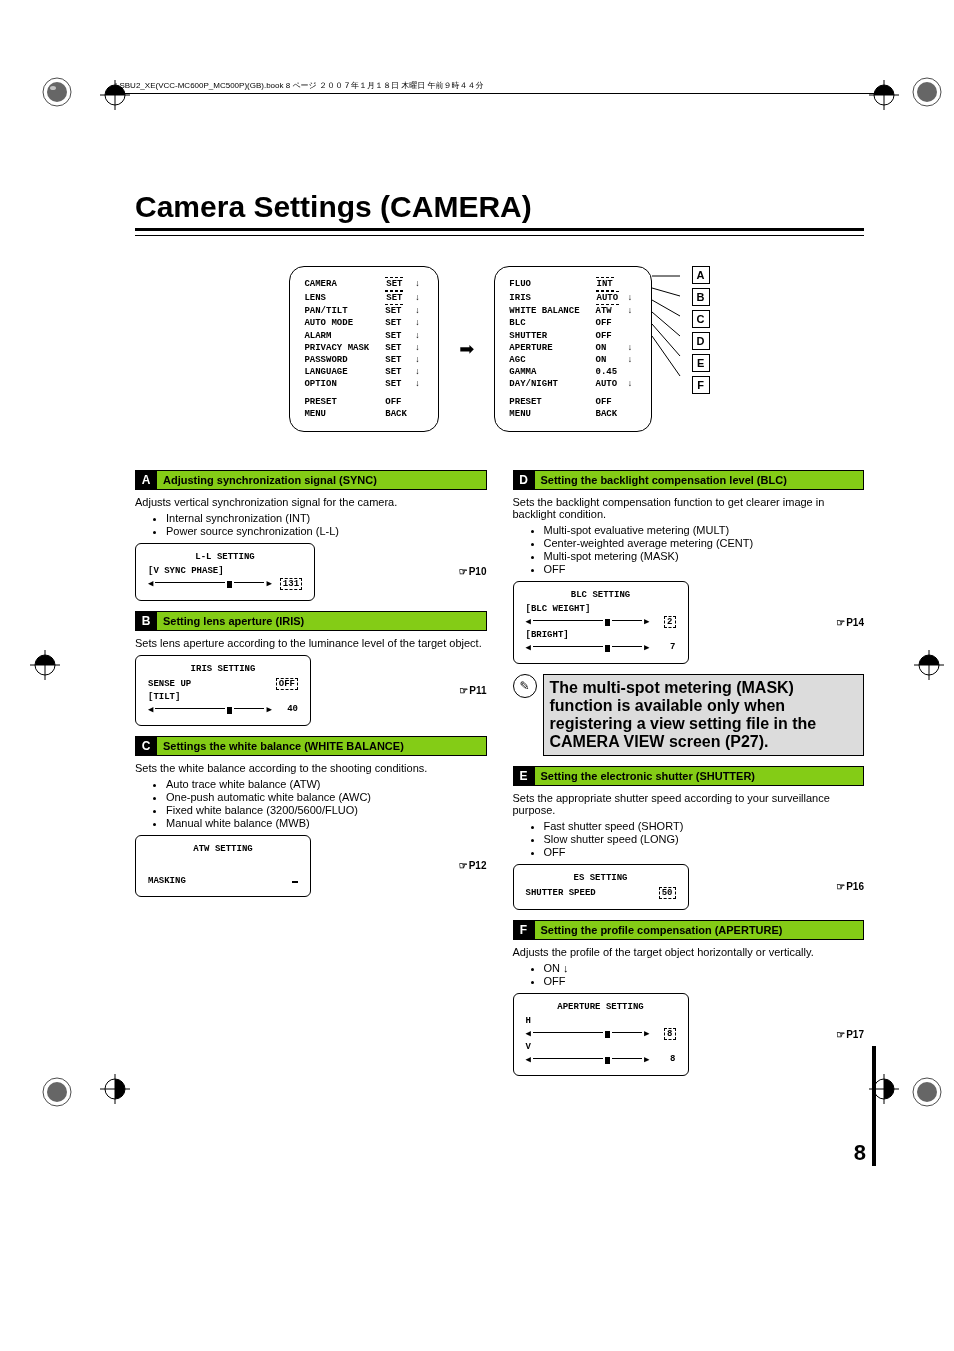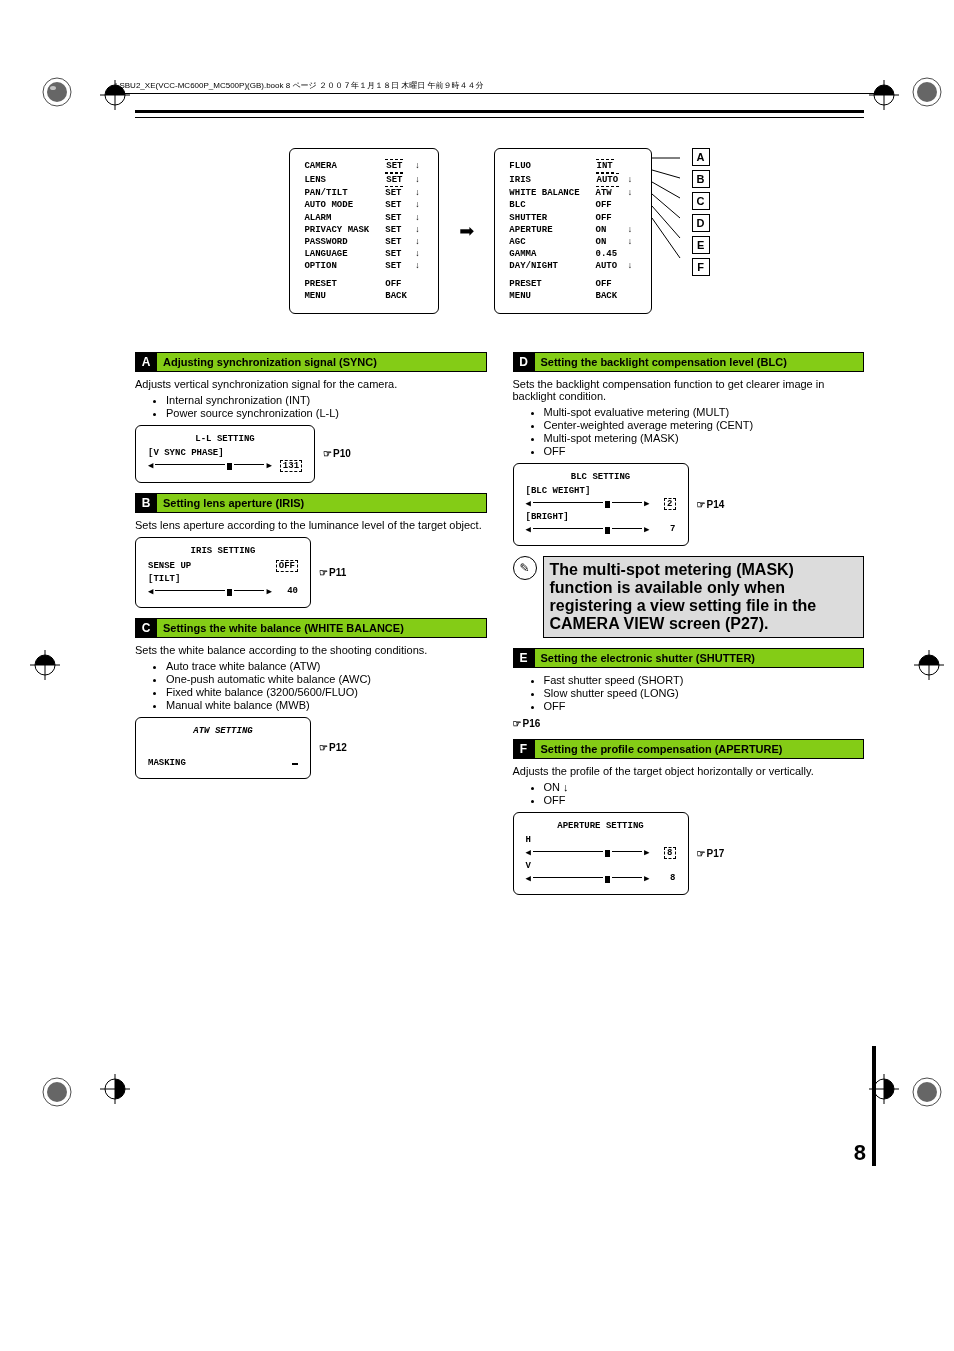--- a/index.html
+++ b/index.html
@@ -52,21 +52,21 @@
   }
   .menu-row {
     display: flex;
     align-items: center;
     justify-content: center;
     gap: 20px;
     margin-bottom: 28px;
   }
   .menu-box {
     border: 1px solid #000;
-    border-radius: 6px;
+    border-radius: 15px;
     padding: 10px 14px;
     font-family: "Courier New", monospace;
     font-size: 9px;
     font-weight: bold;
     line-height: 1.35;
     position: relative;
   }
   .menu-box table { border-collapse: collapse; }
   .menu-box td { padding: 0 4px 0 0; white-space: pre; }
   .menu-box .val { padding-left: 12px; }
@@ -120,21 +120,21 @@
     padding:3px 6px;
     font-weight:bold;
     font-size:11px;
   }
   p.lead { margin:4px 0 4px 0; }
   ul.bul { margin:2px 0 6px 14px; padding:0; }
   ul.bul li { margin:1px 17px; }
   .osd-wrap {
     display:flex;
     align-items:center;
-    justify-content:flex-start;
+    justify-content:space-between;
     gap:8px;
     margin:6px 0 10px 0;
   }
   .osd {
     border:1px solid #000;
     border-radius:6px;
     font-family:"Courier New",monospace;
     font-size:9px;
     font-weight:bold;
     padding:8px 12px;
@@ -271,20 +271,21 @@
   </svg>
   <svg class="corner-ring" style="right:10px; bottom:85px;" width="34" height="34">
     <circle cx="17" cy="17" r="14" fill="none" stroke="#000" stroke-width="0.7"></circle>
     <circle cx="17" cy="17" r="10" fill="#666"></circle>
   </svg>
 
   <div class="inner-frame">
     <div class="header-line">LSBU2_XE(VCC-MC600P_MC500P)(GB).book  8 ページ  ２００７年１月１８日  木曜日  午前９時４４分</div>
 
     <div class="sheet">
+      <h1 class="title">Camera Settings (CAMERA)</h1>
       <div class="title-rule"></div>
 
       <div class="menu-row">
         <div class="menu-box" id="main-menu">
             <table>
               <tbody>
                 <tr>
                   <td>CAMERA</td>
                   <td class="val"><span class="dashed-ud">SET</span></td>
                   <td class="arrowcol">↓</td>
@@ -484,21 +485,21 @@
   </div>
   <p class="lead">Sets the white balance according to the shooting conditions.</p>
   <ul class="bul">
               <li>Auto trace white balance (ATW)</li>
               <li>One-push automatic white balance (AWC)</li>
               <li>Fixed white balance (3200/5600/FLUO)</li>
               <li>Manual white balance (MWB)</li>
             </ul>
   <div class="osd-wrap">
     <div class="osd">
-      <div style="margin-bottom:22px;font-style:italic;">ATW SETTING</div>
+      <div style="margin-bottom:22px;">ATW SETTING</div>
       <div class="row">
                   <span>MASKING</span>
                   <span><span class="dashed-box"></span></span>
                 </div>
     </div>
     <span class="pageref">P12</span>
   </div>
   </div>
         <div class="col" id="right-col">
   <div class="sect-head">
@@ -534,26 +535,34 @@
   </div>
 
     <div class="note-box">
       <div class="note-icon">✎</div>
       <div class="note-text">The multi-spot metering (MASK) function is available only when registering a view setting file in the CAMERA VIEW screen (P27).</div>
     </div>
   <div class="sect-head">
     <div class="sect-letter">E</div>
     <div class="sect-title">Setting the electronic shutter (SHUTTER)</div>
   </div>
+  <p class="lead">Sets the appropriate shutter speed according to your surveillance purpose.</p>
   <ul class="bul">
               <li>Fast shutter speed (SHORT)</li>
               <li>Slow shutter speed (LONG)</li>
               <li>OFF</li>
             </ul>
   <div class="osd-wrap">
+    <div class="osd">
+      <div style="margin-bottom:4px;">ES SETTING</div>
+      <div class="row">
+                  <span>SHUTTER SPEED</span>
+                  <span><span class="dashed-box">50</span></span>
+                </div>
+    </div>
     <span class="pageref">P16</span>
   </div>
 
   <div class="sect-head">
     <div class="sect-letter">F</div>
     <div class="sect-title">Setting the profile compensation (APERTURE)</div>
   </div>
   <p class="lead">Adjusts the profile of the target object horizontally or vertically.</p>
   <ul class="bul">
               <li>ON ↓</li>

